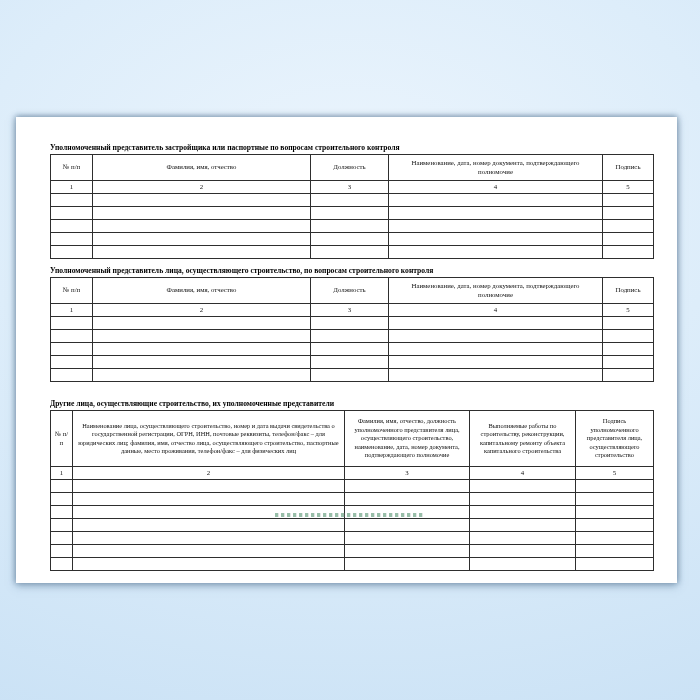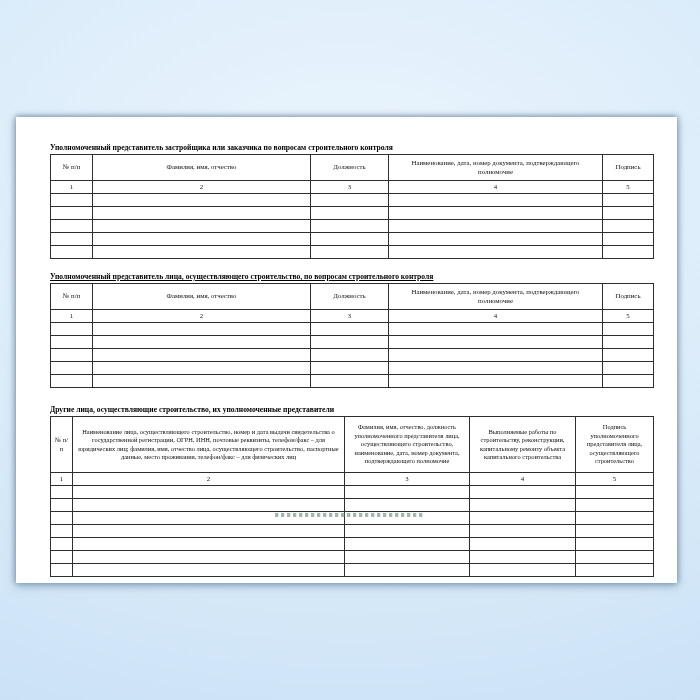--- a/index.html
+++ b/index.html
@@ -12,21 +12,21 @@
     position: absolute; left: 16px; top: 117px; width: 661px; height: 466px;
     background: #ffffff;
     box-shadow: 0 -2px 5px rgba(92,122,152,.38), 0 3px 8px rgba(92,122,152,.5),
                 -2px 0 5px rgba(92,122,152,.25), 2px 0 5px rgba(92,122,152,.25);
   }
   .content { position: absolute; left: 34px; top: 26px; width: 603px; }
   .sec-title {
     font-weight: bold; font-size: 7.6px; line-height: 9px; color: #000;
     margin: 0 0 2px 0; white-space: nowrap;
   }
-  .sec2 .sec-title { margin-top: 13px; text-decoration: underline; }
+  .sec2 .sec-title { margin-top: 7px; }
   .sec3 .sec-title { margin-top: 17px; }
   table.t { border-collapse: collapse; table-layout: fixed; width: 603px; }
   table.t td {
     border: 1px solid #2e2e2e; color: #111;
     font-size: 6.8px; line-height: 1.2; text-align: center; vertical-align: middle;
     padding: 1px 2px; overflow: hidden;
   }
   tr.hdr td { height: 23px; }
   tr.hdr td.pad { padding: 1px 16px; }
   tr.num td { height: 10px; }
@@ -40,21 +40,21 @@
       transparent 4px, transparent 6px);
   }
 </style>
 </head>
 <body>
 
 <div class="page">
   <div class="content">
 
     <div class="sec sec1">
-      <p class="sec-title">Уполномоченный представитель застройщика или заказчика по вопросам строительного контроля</p>
+      <p class="sec-title">Уполномоченный представитель застройщика или паспортные по вопросам строительного контроля</p>
       <table class="t">
         <colgroup>
           <col style="width:42px">
             <col style="width:218px">
             <col style="width:78px">
             <col style="width:214px">
             <col style="width:51px">
         </colgroup>
         <tbody>
           <tr class="hdr">

